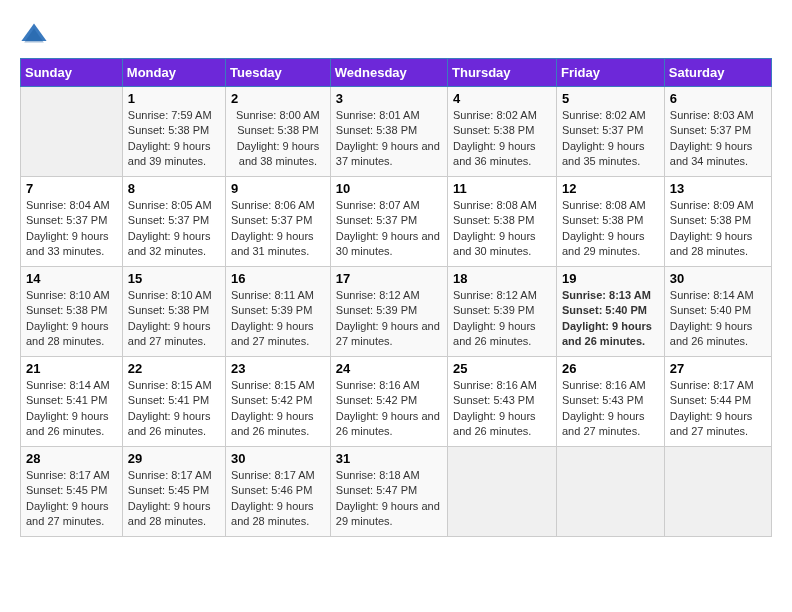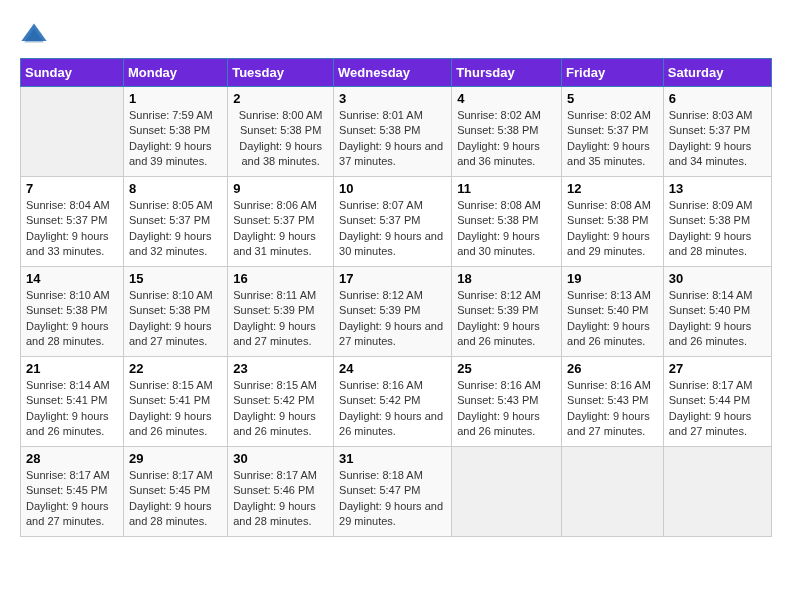--- a/index.html
+++ b/index.html
@@ -226,21 +226,21 @@
 Daylight: 9 hours and 27 minutes.</div>
         </td>
         <td>
           <div class="day-num">18</div>
           <div class="day-info" style="white-space: pre-line;">Sunrise: 8:12 AM
 Sunset: 5:39 PM
 Daylight: 9 hours and 26 minutes.</div>
         </td>
         <td>
           <div class="day-num">19</div>
-          <div class="day-info" style="white-space: pre-line;">Sunrise: 8:13 AM
+          <div class="day-info" style="white-space: pre-line; font-weight: bold;">Sunrise: 8:13 AM
 Sunset: 5:40 PM
 Daylight: 9 hours and 26 minutes.</div>
         </td>
         <td>
           <div class="day-num">30</div>
           <div class="day-info" style="white-space: pre-line;">Sunrise: 8:14 AM
 Sunset: 5:40 PM
 Daylight: 9 hours and 26 minutes.</div>
         </td>
       </tr>

